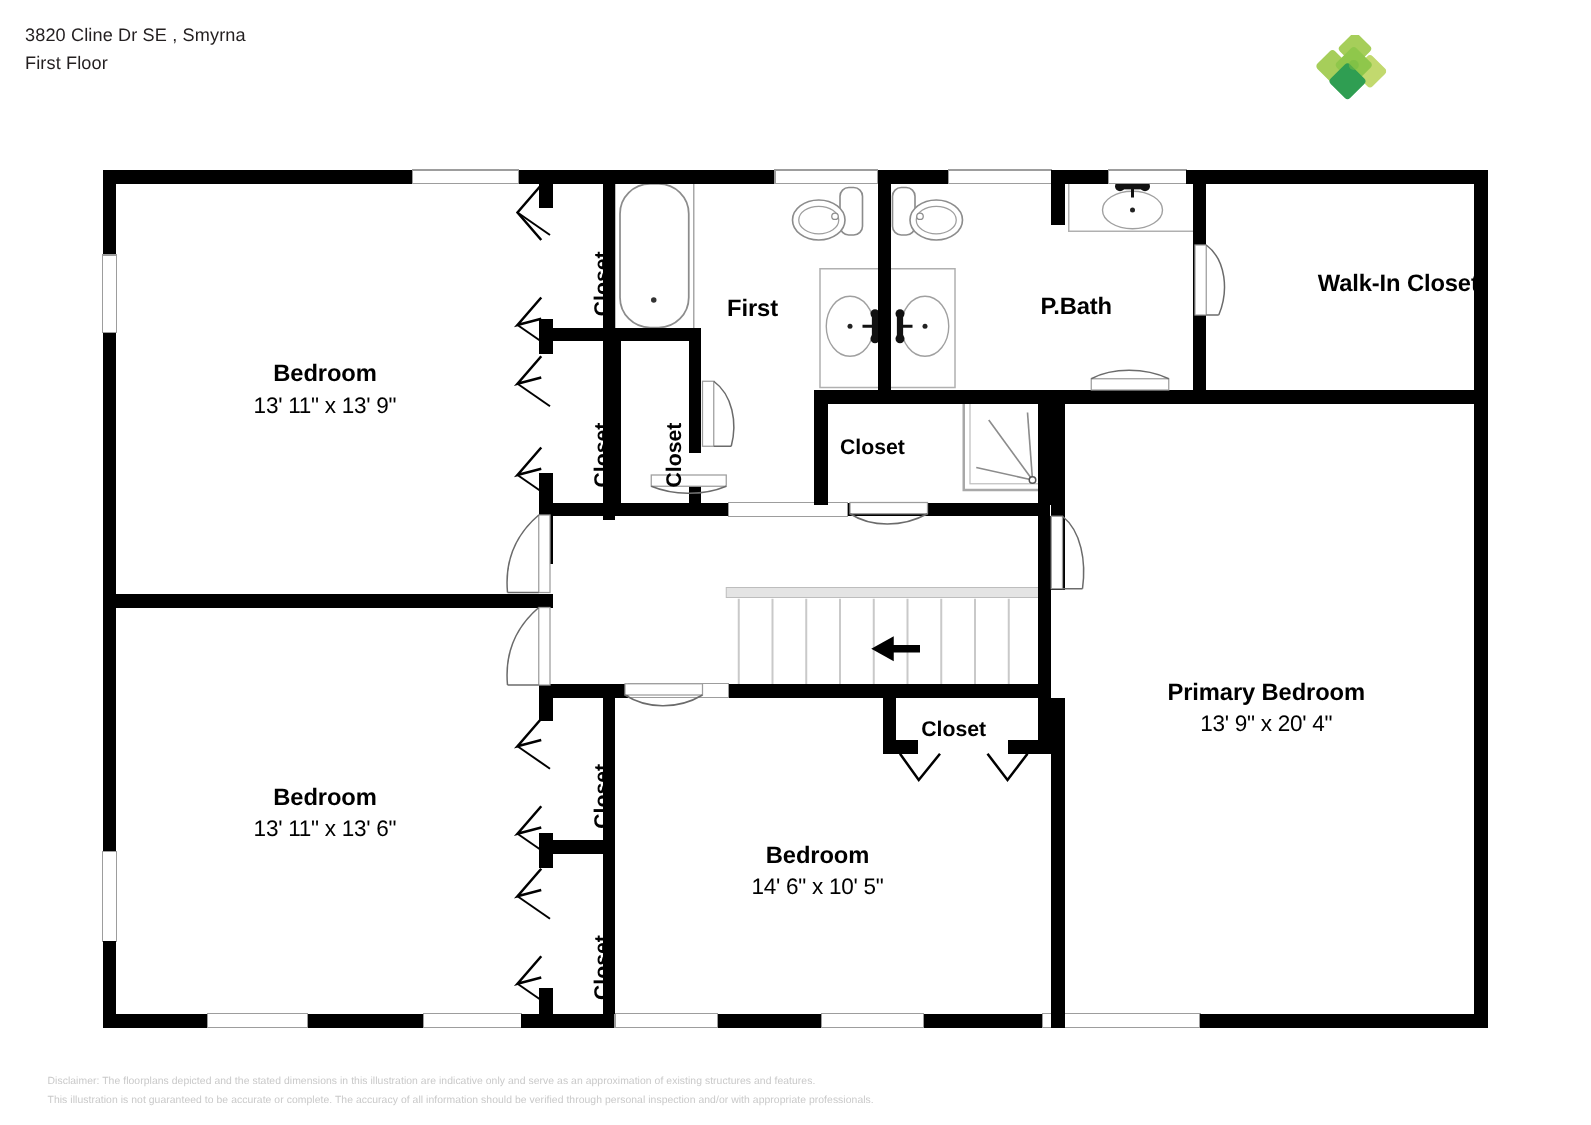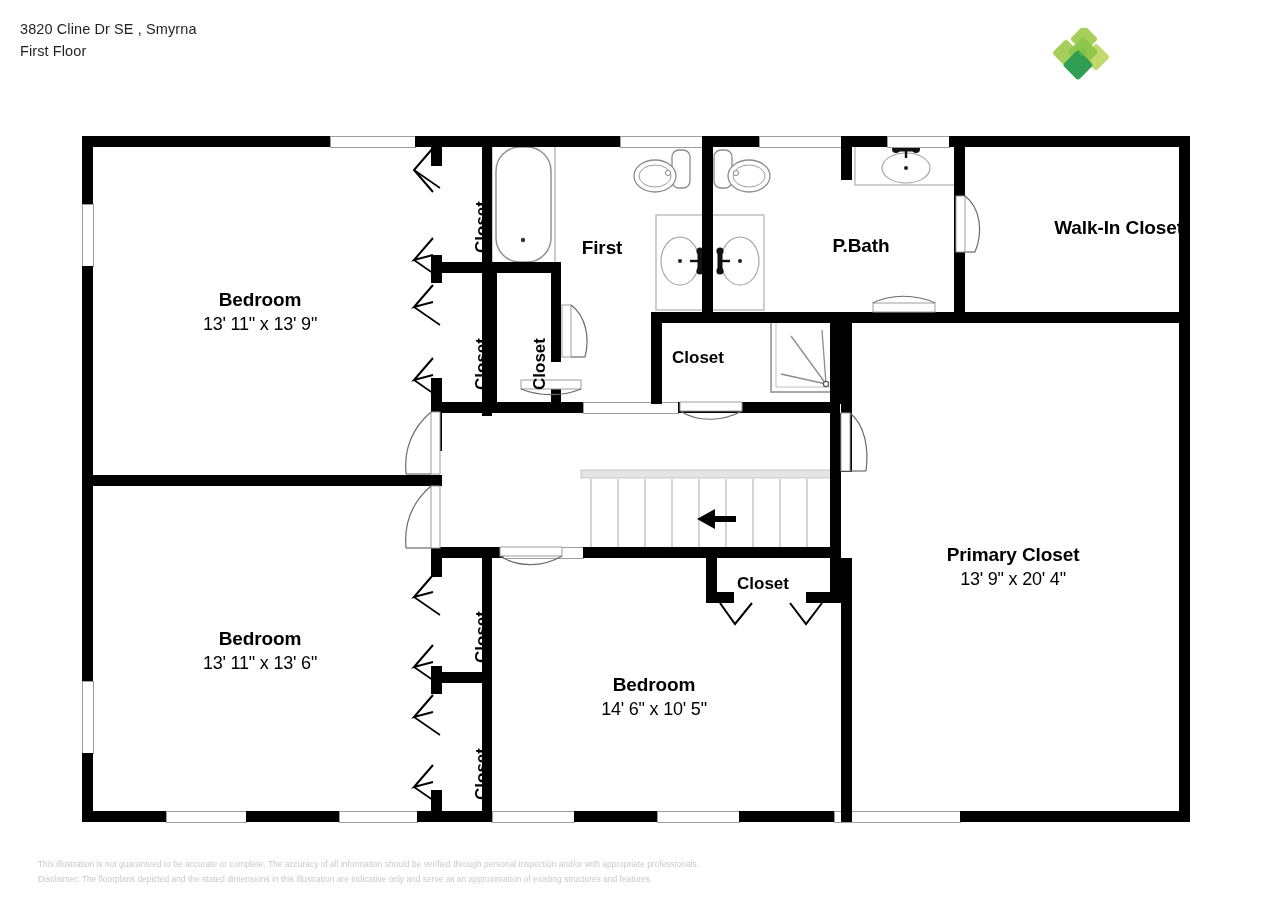--- a/index.html
+++ b/index.html
@@ -444,21 +444,21 @@
 
   <div class="room-label" style="left:764px; top:234px; width:130px;margin-left:32px;">
     <div class="room-name">P.Bath</div>
   </div>
 
   <div class="room-label" style="left:963px; top:216px; width:220px;text-align:right;">
     <div class="room-name">Walk-In Closet</div>
   </div>
 
   <div class="room-label" style="left:893px; top:543px; width:240px;">
-    <div class="room-name">Primary Closet</div>
+    <div class="room-name">Primary Bedroom</div>
     <div class="room-dims">13' 9" x 20' 4"</div>
   </div>
 
   <div class="room-label" style="left:160px; top:627px; width:200px;">
     <div class="room-name">Bedroom</div>
     <div class="room-dims">13' 11" x 13' 6"</div>
   </div>
 
   <div class="room-label" style="left:554px; top:673px; width:200px;">
     <div class="room-name">Bedroom</div>
@@ -479,15 +479,15 @@
 
   <div class="closet-label closet-vert" style="left:472px; top:663px;">Closet</div>
 
   <div class="closet-label closet-vert" style="left:472px; top:800px;">Closet</div>
 
   <div class="closet-label" style="left:737px; top:574px;">Closet</div>
 
 </div>
 
 <div id="disclaimer">
+  <div>Disclaimer: The floorplans depicted and the stated dimensions in this illustration are indicative only and serve as an approximation of existing structures and features.</div>
   <div>This illustration is not guaranteed to be accurate or complete. The accuracy of all information should be verified through personal inspection and/or with appropriate professionals.</div>
-  <div>Disclaimer: The floorplans depicted and the stated dimensions in this illustration are indicative only and serve as an approximation of existing structures and features.</div>
 </div>
 
 </body></html>

